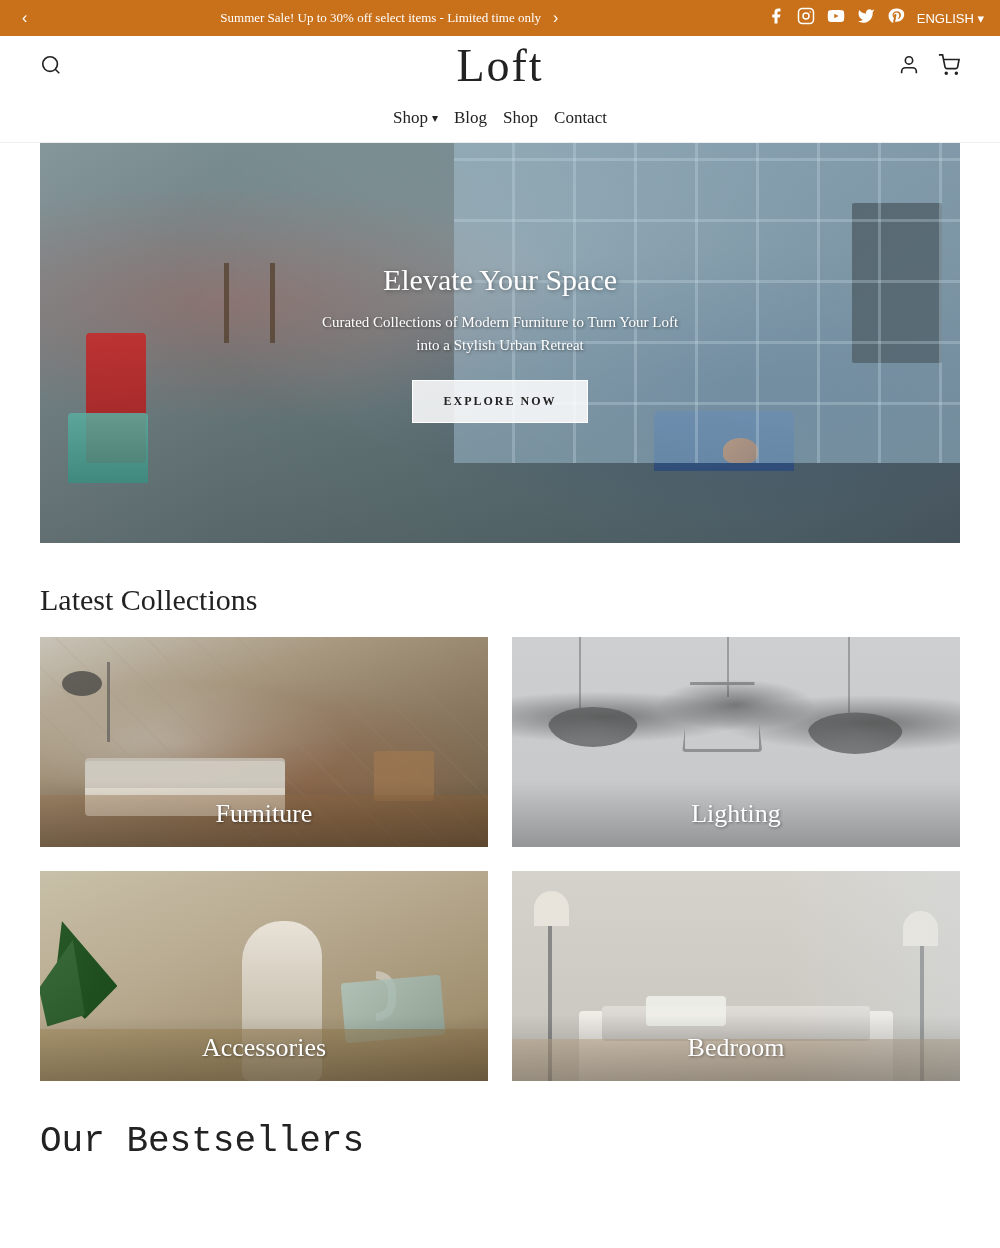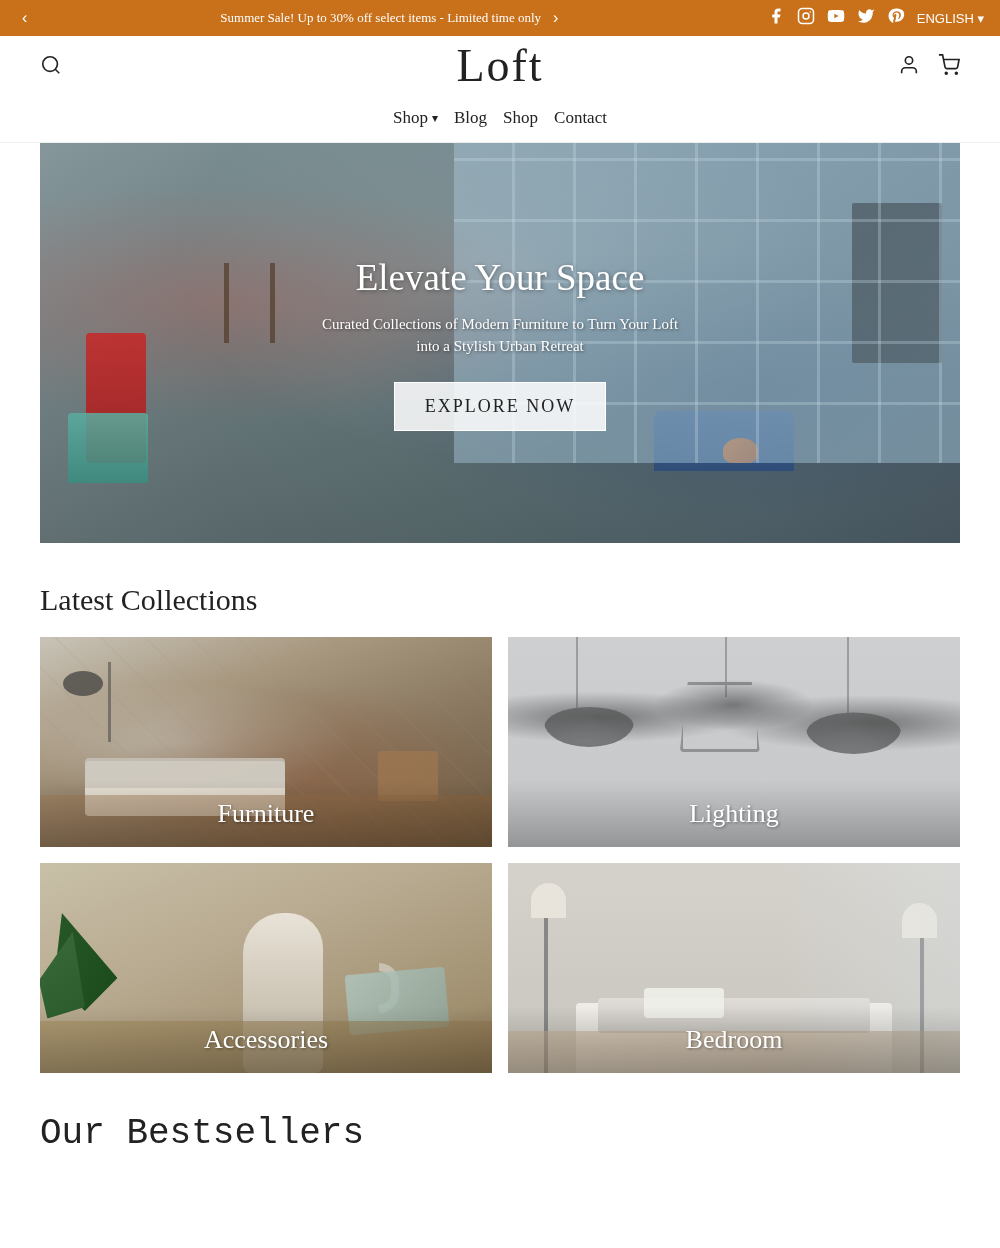--- a/index.html
+++ b/index.html
@@ -170,21 +170,21 @@
         linear-gradient(135deg, rgba(180,210,230,0.4) 0%, rgba(160,195,215,0.5) 100%);
     }
     .hero-content {
       position: relative;
       z-index: 2;
       text-align: center;
       color: #fff;
     }
     .hero-title {
       font-family: Georgia, serif;
-      font-size: 37px;
+      font-size: 30px;
       font-weight: 400;
       color: #fff;
       text-shadow: 1px 1px 4px rgba(0,0,0,0.4);
       margin-bottom: 14px;
     }
     .hero-subtitle {
       font-size: 15px;
       color: #fff;
       text-shadow: 1px 1px 3px rgba(0,0,0,0.5);
       margin-bottom: 24px;
@@ -192,47 +192,47 @@
       max-width: 380px;
       margin-left: auto;
       margin-right: auto;
     }
     .hero-btn {
       display: inline-block;
       border: 1px solid #fff;
       background: rgba(255,255,255,0.85);
       color: #222;
       padding: 13px 30px;
-      font-size: 18px;
+      font-size: 12px;
       letter-spacing: 2px;
       font-family: Georgia, serif;
       cursor: pointer;
       text-transform: uppercase;
-      font-weight: 400;
+      font-weight: 700;
     }
 
     
     .main-content {
       padding: 0 40px;
       margin-top: 28px;
     }
 
     
     .section-title {
       font-family: Georgia, serif;
       font-size: 30px;
       font-weight: 400;
       color: #222;
       margin: 40px 0 20px 0;
     }
 
     .collections-grid {
       display: grid;
       grid-template-columns: 1fr 1fr;
-      gap: 16px;
+      gap: 24px;
       margin-bottom: 16px;
     }
 
     .collection-item {
       position: relative;
       overflow: hidden;
       cursor: pointer;
       height: 210px;
     }
     .collection-bg {

